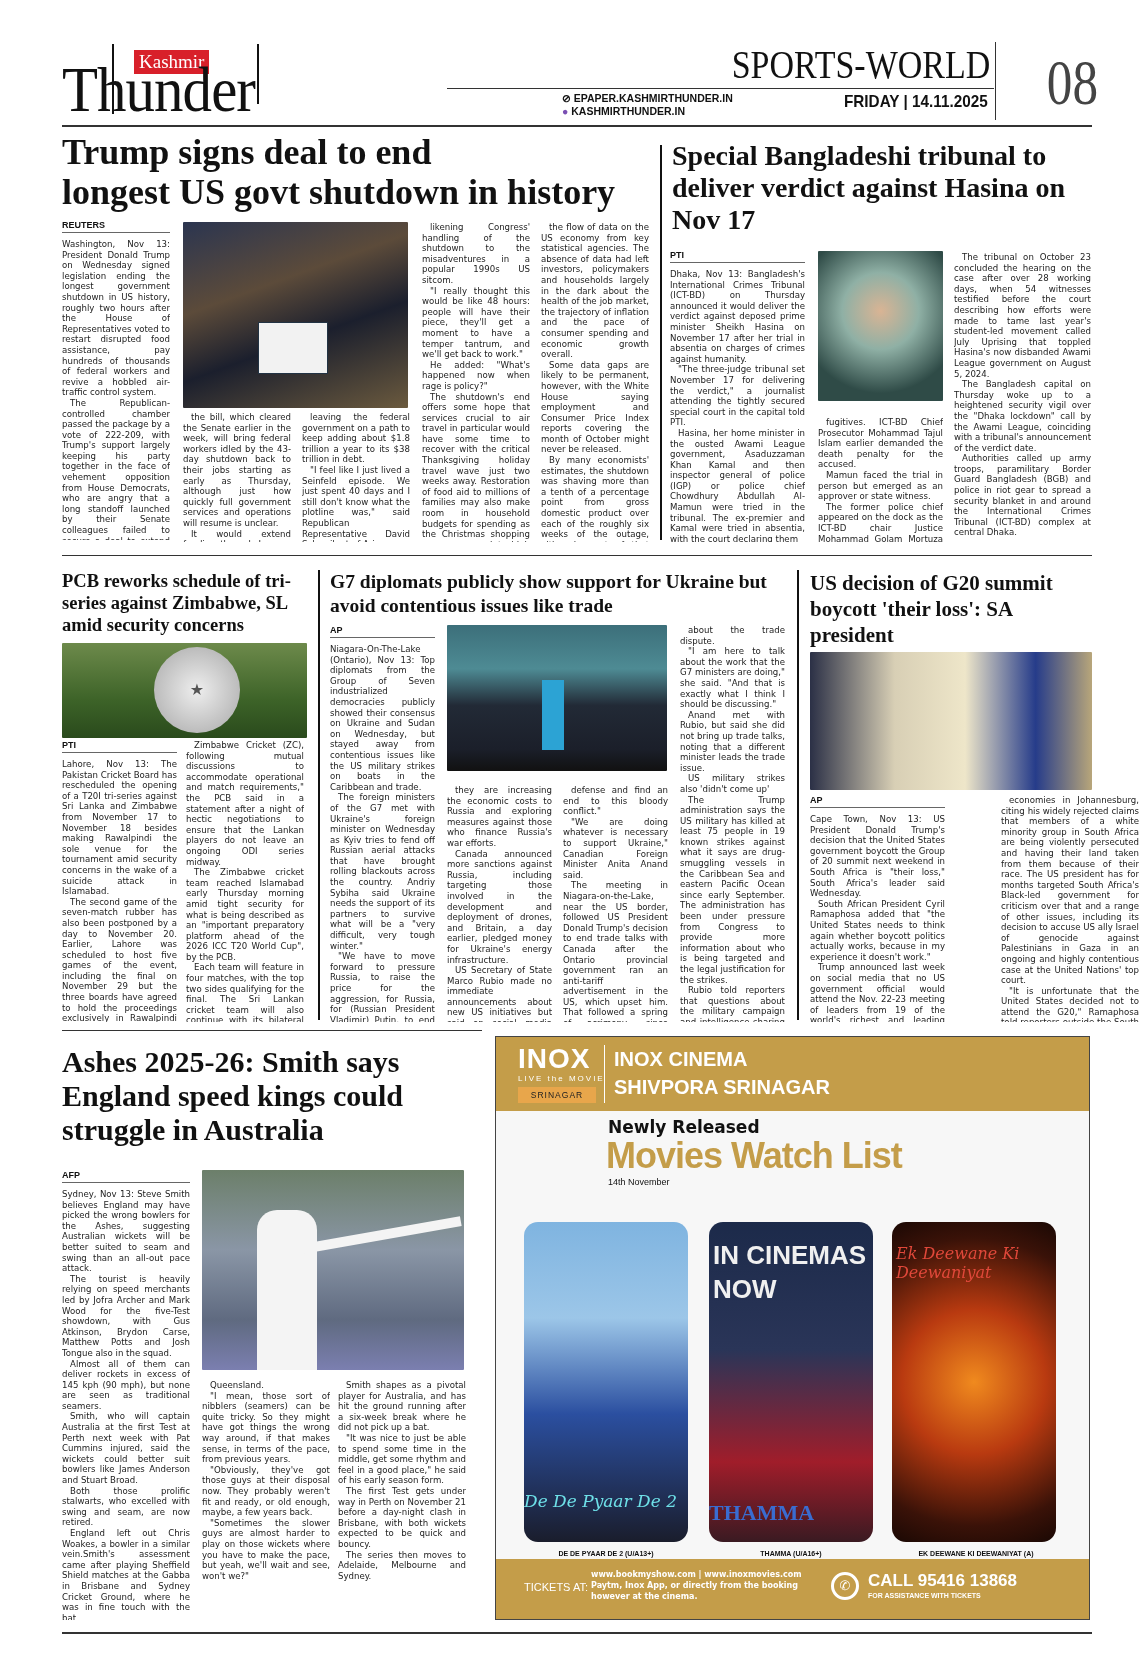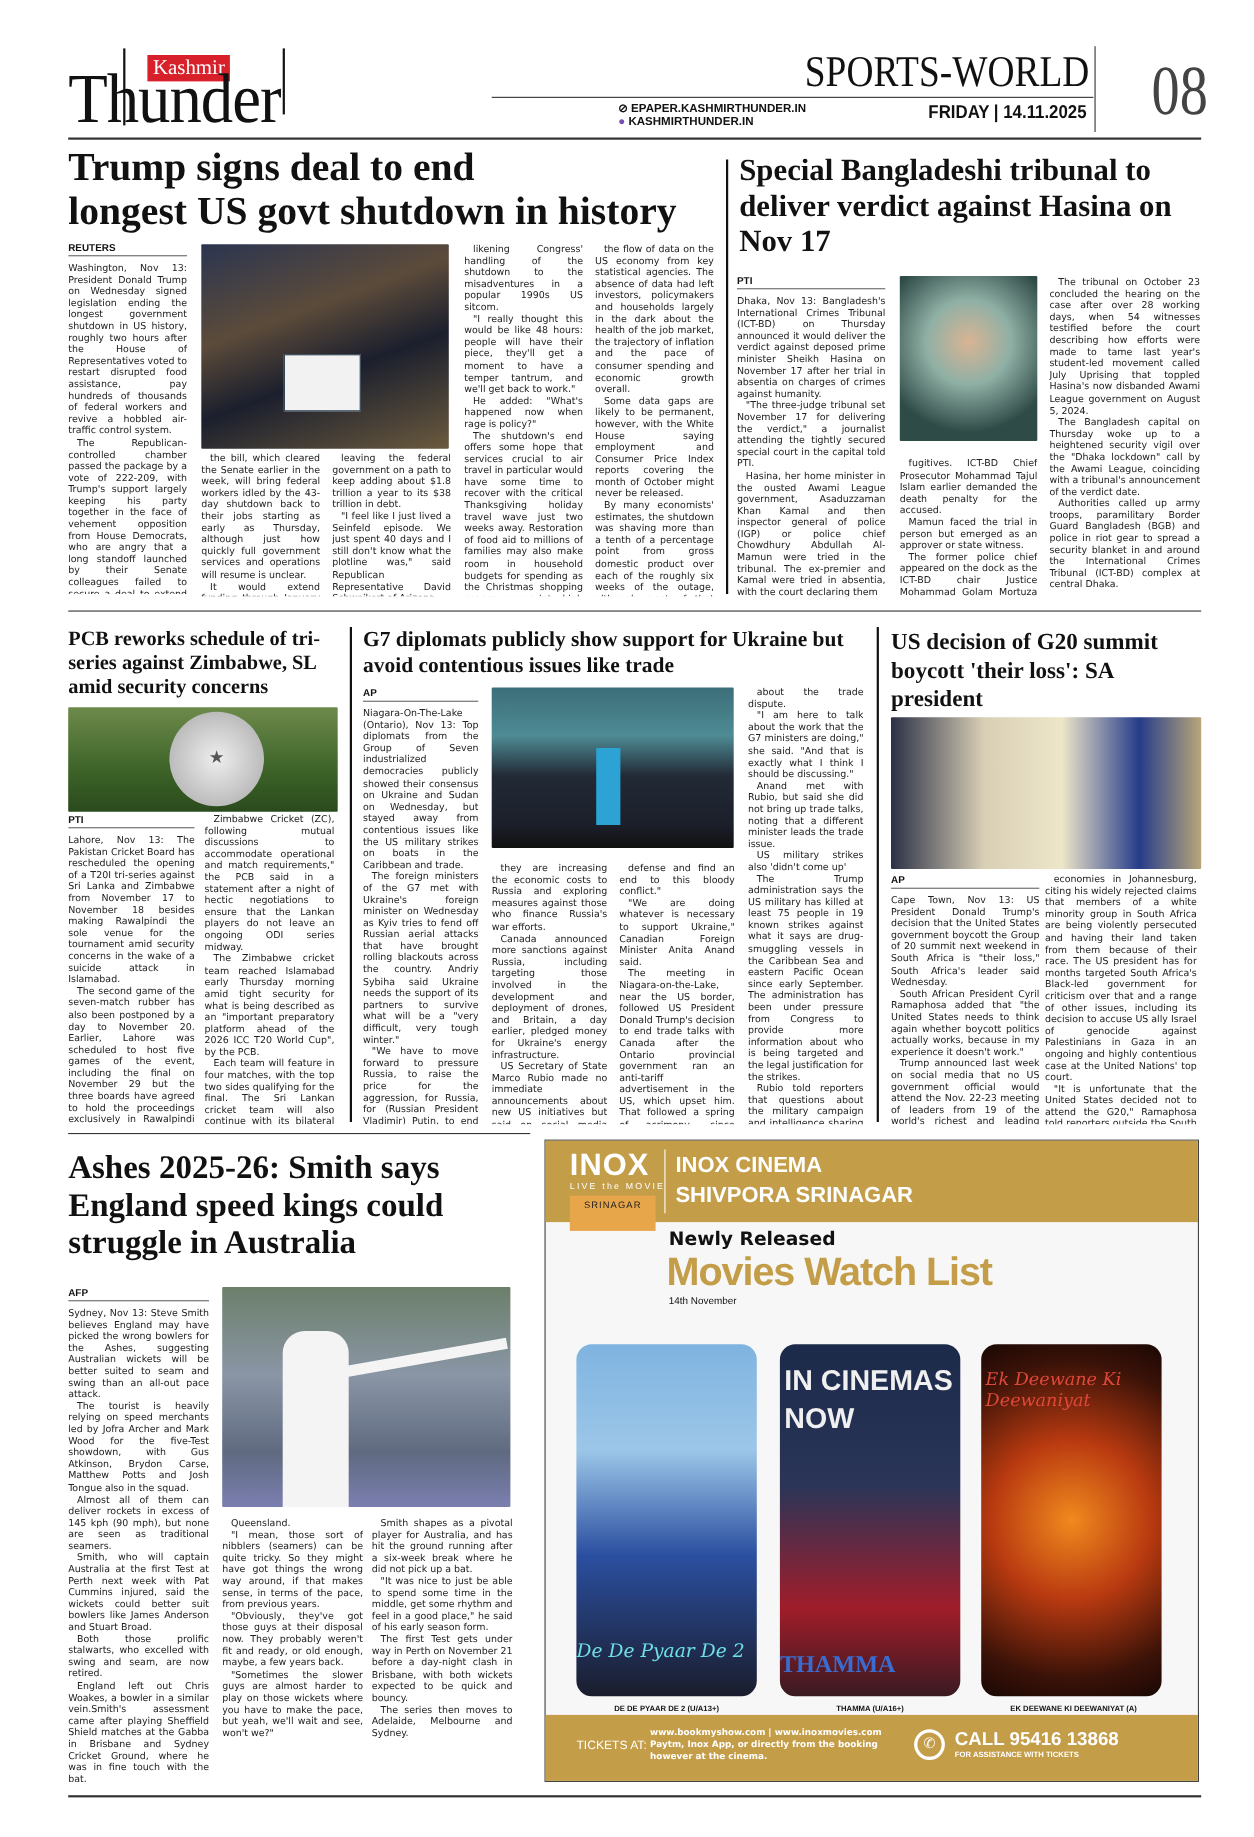--- a/index.html
+++ b/index.html
@@ -182,21 +182,21 @@
 <div class="abs hd" style="left:810px;top:570px;width:280px;font-size:21px;line-height:26px">US decision of G20 summit boycott 'their loss': SA president</div>
 <div class="photo" style="left:810px;top:652px;width:282px;height:138px;background:linear-gradient(90deg,#2b3046 0%,#d8cfb5 30%,#eee6c9 55%,#263c8a 80%,#b8a67a 100%)"></div>
 <div class="col" style="left:810px;top:795px;width:135px;height:227px">
   <div class="src">AP</div>
   <div class="body" id="g20-c1">
       <p class="first">Cape Town, Nov 13: US President Donald Trump's decision that the United States government boycott the Group of 20 summit next weekend in South Africa is "their loss," South Africa's leader said Wednesday.</p>
       <p>South African President Cyril Ramaphosa added that "the United States needs to think again whether boycott politics actually works, because in my experience it doesn't work."</p>
       <p>Trump announced last week on social media that no US government official would attend the Nov. 22-23 meeting of leaders from 19 of the world's richest and leading developing</p>
     </div>
 </div>
-<div class="col" style="left:950px;top:795px;width:138px;height:227px">
+<div class="col" style="left:1001px;top:795px;width:138px;height:227px">
     <div class="body" id="g20-c2">
       <p>economies in Johannesburg, citing his widely rejected claims that members of a white minority group in South Africa are being violently persecuted and having their land taken from them because of their race. The US president has for months targeted South Africa's Black-led government for criticism over that and a range of other issues, including its decision to accuse US ally Israel of genocide against Palestinians in Gaza in an ongoing and highly contentious case at the United Nations' top court.</p>
       <p>"It is unfortunate that the United States decided not to attend the G20," Ramaphosa told reporters outside the South African Parliament.</p>
     </div>
   </div>
 
 <div class="rule" style="left:62px;top:1030px;width:420px;height:1px"></div>
 
 <div class="abs hd" style="left:62px;top:1045px;width:420px;font-size:30px;line-height:34px">Ashes 2025-26: Smith says England speed kings could struggle in Australia</div>
 <div class="col" style="left:62px;top:1170px;width:128px;height:450px">
@@ -228,21 +228,21 @@
       <p>"It was nice to just be able to spend some time in the middle, get some rhythm and feel in a good place," he said of his early season form.</p>
       <p>The first Test gets under way in Perth on November 21 before a day-night clash in Brisbane, with both wickets expected to be quick and bouncy.</p>
       <p>The series then moves to Adelaide, Melbourne and Sydney.</p>
     </div>
   </div>
 
 <div class="ad">
   <div class="ad-top">
     <div style="position:absolute;left:22px;top:6px;font-family:'Liberation Sans',sans-serif;font-weight:bold;font-size:28px;color:#fff;letter-spacing:1px">INOX</div>
     <div style="position:absolute;left:22px;top:37px;font-family:'Liberation Sans',sans-serif;font-size:8px;color:#fff;letter-spacing:2px">LIVE the MOVIE</div>
-    <div style="position:absolute;left:22px;top:50px;width:78px;height:32px;background:#e8a64b;text-align:center;font-family:'Liberation Sans',sans-serif;font-size:8.5px;line-height:16px;letter-spacing:1px;color:#222">SRINAGAR</div>
+    <div style="position:absolute;left:22px;top:50px;width:78px;height:16px;background:#e8a64b;text-align:center;font-family:'Liberation Sans',sans-serif;font-size:8.5px;line-height:16px;letter-spacing:1px;color:#222">SRINAGAR</div>
     <div style="position:absolute;left:108px;top:8px;width:1px;height:58px;background:#fff"></div>
     <div style="position:absolute;left:118px;top:8px;font-family:'Liberation Sans',sans-serif;font-weight:bold;font-size:20px;color:#fff;line-height:28px">
       <div>INOX CINEMA</div>
       <div>SHIVPORA SRINAGAR</div>
     </div>
   </div>
   <div style="position:absolute;left:112px;top:80px;font-family:'DejaVu Sans',sans-serif;font-weight:bold;font-size:17px;color:#111">Newly Released</div>
   <div style="position:absolute;left:110px;top:98px;font-family:'Liberation Sans',sans-serif;font-weight:bold;font-size:36px;color:#c49d49;letter-spacing:-1px">Movies Watch List</div>
   <div style="position:absolute;left:112px;top:140px;font-family:'Liberation Sans',sans-serif;font-size:9px;color:#111">14th November</div>
 

